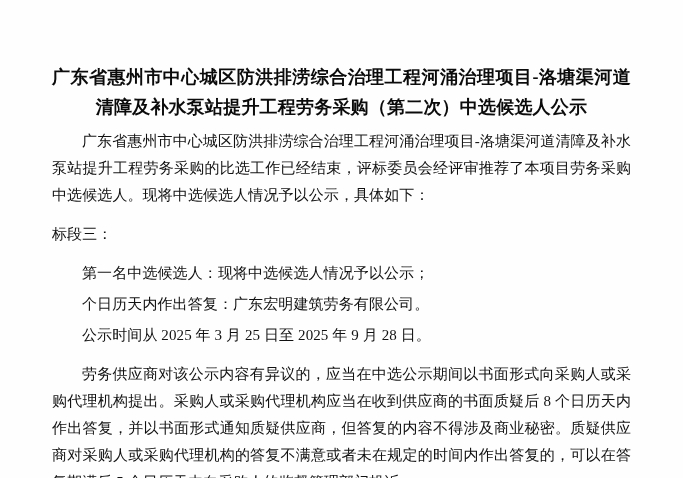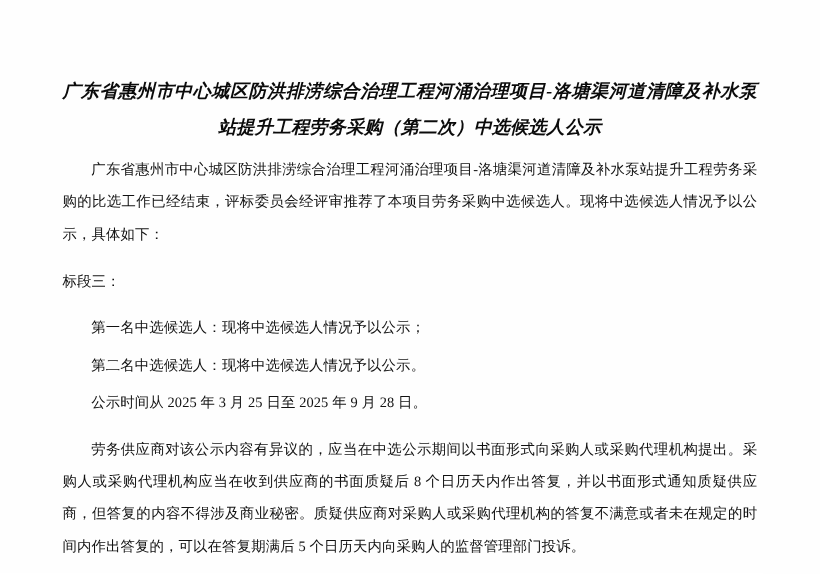--- a/index.html
+++ b/index.html
@@ -17,31 +17,30 @@
   .page {
     width: 683px;
     height: 478px;
     box-sizing: border-box;
     padding: 62px 52px 10px 52px;
     background: #fefefe;
   }
   .doc-title {
     font-family: "Liberation Serif", "DejaVu Serif", serif;
     font-weight: bold;
-    font-size: 15px;
+    font-size: 18px;
     line-height: 30px;
     text-align: justify;
     text-align-last: center;
     letter-spacing: 0.2px;
     margin: 0 0 6px 0;
     color: #0b0b0b;
-    font-style: italic;
   }
   .para {
-    font-size: 12px;
+    font-size: 15px;
     line-height: 27px;
     text-align: justify;
     text-justify: inter-ideograph;
     margin: 0;
     color: #111111;
     letter-spacing: 0.1px;
   }
   .indent2 {
     text-indent: 2em;
   }
@@ -57,19 +56,19 @@
 <div class="page">
 
   <h1 class="doc-title">广东省惠州市中心城区防洪排涝综合治理工程河涌治理项目-洛塘渠河道清障及补水泵站提升工程劳务采购（第二次）中选候选人公示</h1>
 
   <p class="para indent2 gap-md">广东省惠州市中心城区防洪排涝综合治理工程河涌治理项目-洛塘渠河道清障及补水泵站提升工程劳务采购的比选工作已经结束，评标委员会经评审推荐了本项目劳务采购中选候选人。现将中选候选人情况予以公示，具体如下：</p>
 
   <p class="para noindent gap-sm">标段三：</p>
 
   <p class="para indent2 gap-sm">第一名中选候选人：现将中选候选人情况予以公示；</p>
 
-  <p class="para indent2 gap-md">第二名中选候选人：现将中选候选人情况予以公示。</p>
+  <p class="para indent2 gap-md">个日历天内作出答复：广东宏明建筑劳务有限公司。</p>
 
   <p class="para indent2 gap-md">公示时间从 2025 年 3 月 25 日至 2025 年 9 月 28 日。</p>
 
   <p class="para indent2 gap-sm">劳务供应商对该公示内容有异议的，应当在中选公示期间以书面形式向采购人或采购代理机构提出。采购人或采购代理机构应当在收到供应商的书面质疑后 8 个日历天内作出答复，并以书面形式通知质疑供应商，但答复的内容不得涉及商业秘密。质疑供应商对采购人或采购代理机构的答复不满意或者未在规定的时间内作出答复的，可以在答复期满后 5 个日历天内向采购人的监督管理部门投诉。</p>
 
 </div>
 
 </body></html>

